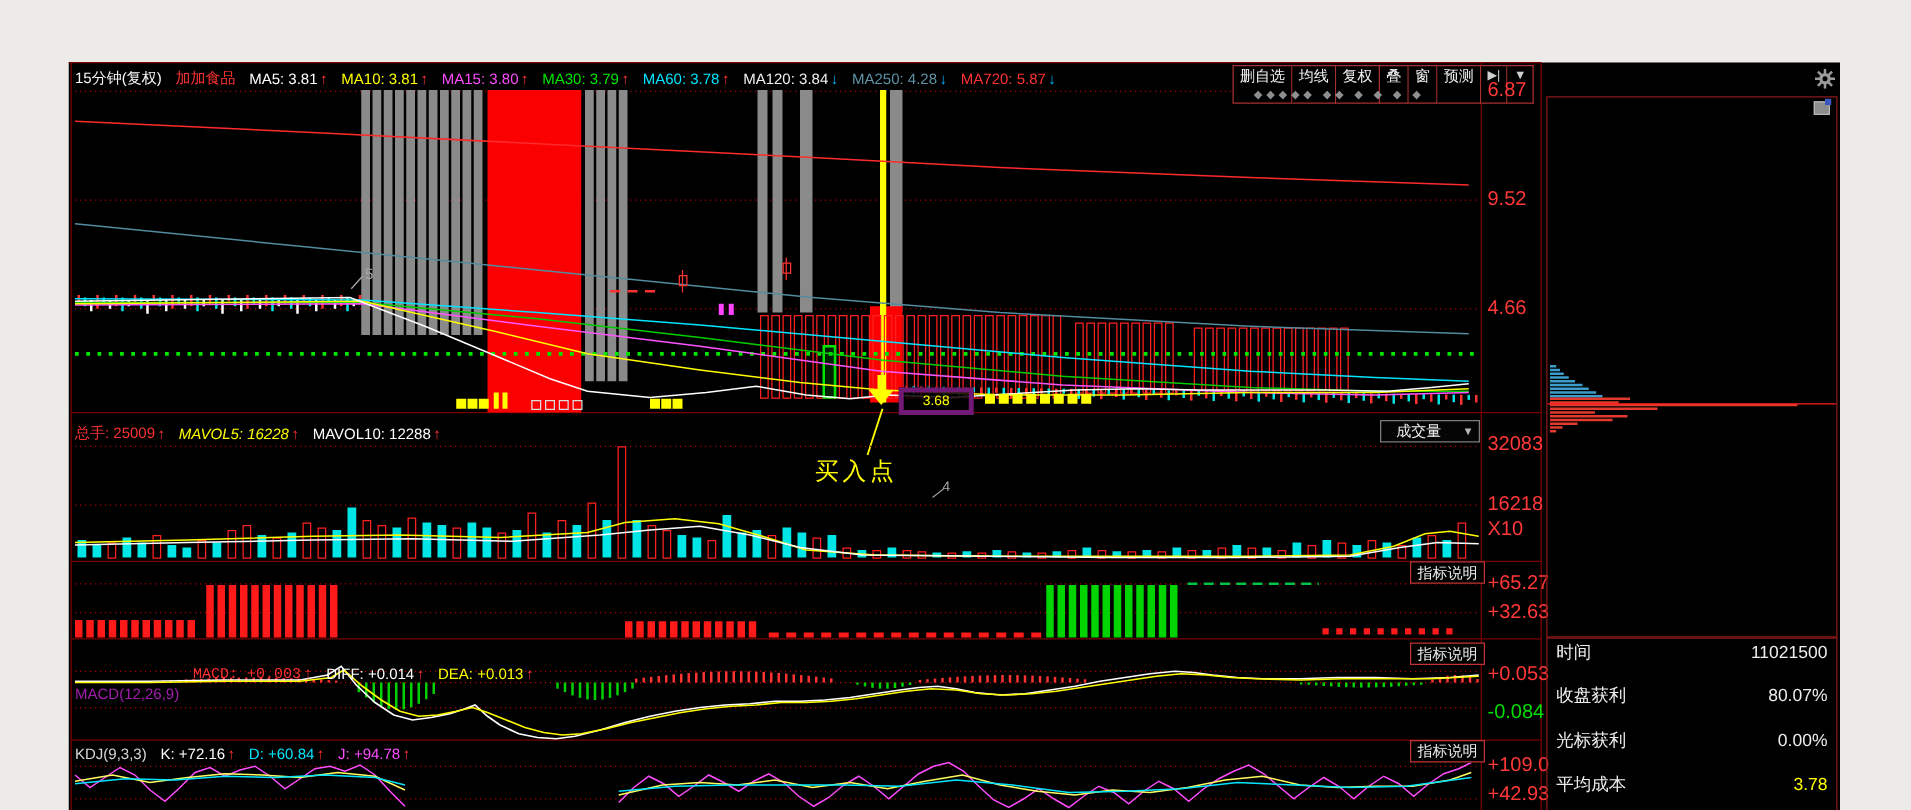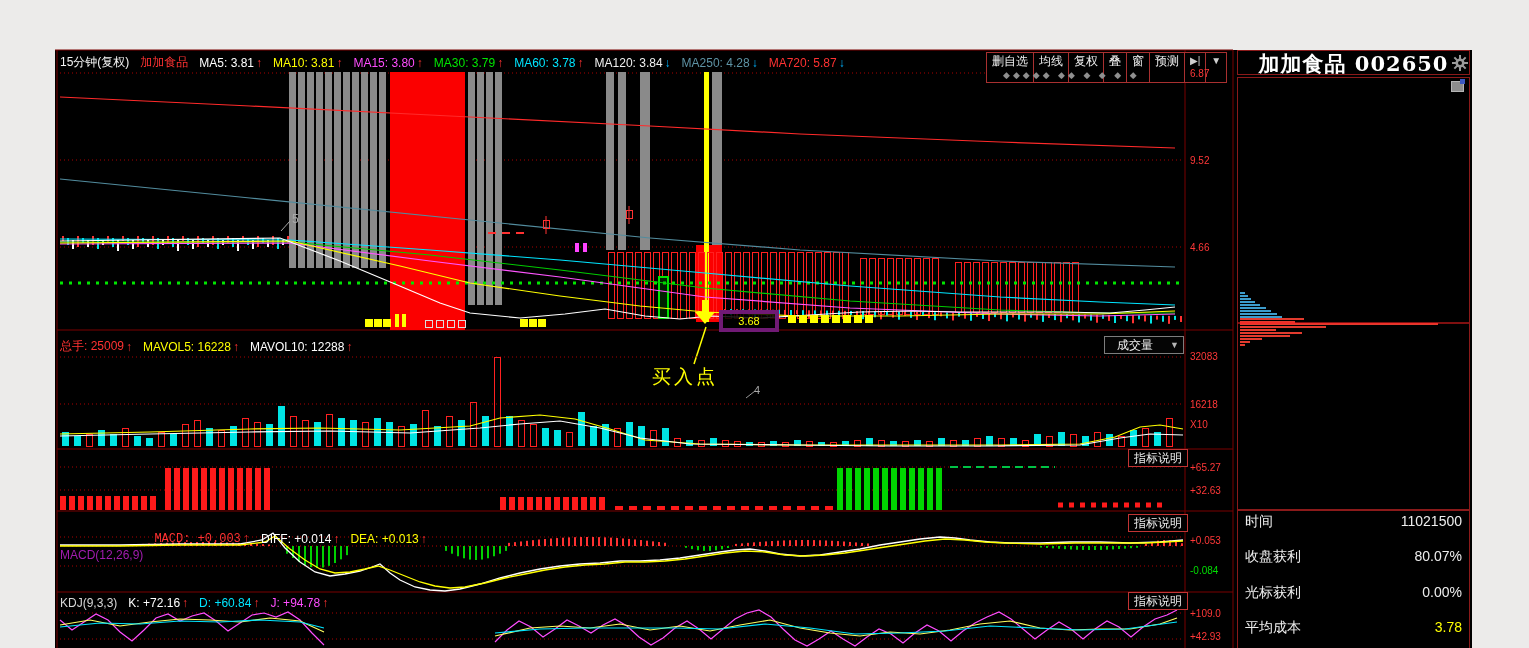--- a/index.html
+++ b/index.html
@@ -10,21 +10,21 @@
   .hdr{display:flex;align-items:center;gap:11px;font-size:12px;white-space:nowrap;}
   .hdr .seg{display:flex;align-items:center;gap:2px;}
   .arrow-up{color:#ff3232;font-weight:bold;font-size:12px;}
   .arrow-down{color:#00b4ff;font-weight:bold;font-size:12px;}
   #toolbar{display:flex;align-items:stretch;height:31px;}
   .tbtn{background:#000;color:#f0f0f0;font-size:12px;line-height:16px;padding:0 5px;
         border:1px solid #a93030;border-left:none;cursor:default;}
   .tbtn:first-child{border-left:1px solid #a93030;}
   .tbtn.icon{color:#cfcfcf;font-size:10px;line-height:16px;}
   #diamonds{color:#8f8f8f;font-size:9px;letter-spacing:3px;}
-  .axis-label{position:absolute;left:1190px;transform:translateY(-50%);font-size:10px;color:#ff3838;white-space:nowrap;}
+  .axis-label{position:absolute;left:1190px;transform:translateY(-50%);font-size:16px;color:#ff3838;white-space:nowrap;}
   .helpbtn{position:absolute;left:1128px;width:58px;height:16px;background:#000;border:1px solid #c23434;
            color:#ececec;font-size:12px;text-align:center;line-height:16px;cursor:default;}
   #vol-dropdown{position:absolute;left:1104px;top:336px;width:80px;height:18px;background:#050505;
                 border:1px solid #7d7d7d;color:#f2f2f2;font-size:12px;display:flex;align-items:center;
                 justify-content:space-between;padding:0 4px 0 12px;box-sizing:border-box;cursor:default;}
   #vol-dropdown .caret{color:#b5b5b5;font-size:9px;}
   #panel-title{position:absolute;left:1237px;top:50px;width:233px;height:25px;border:1px solid #8b1a1a;
                color:#ffffff;font-family:"DejaVu Serif","Liberation Serif",serif;font-weight:bold;
                font-size:21px;text-align:center;line-height:25px;letter-spacing:1px;box-sizing:border-box;}
   #gear{position:absolute;left:1452px;top:55px;width:16px;height:16px;cursor:default;}
@@ -647,21 +647,21 @@
       <div class="tbtn">叠</div>
       <div class="tbtn">窗</div>
       <div class="tbtn">预测</div>
       <div class="tbtn icon">▶|</div>
       <div class="tbtn icon">▼</div>
     </div>
   <div id="diamonds" class="abs" style="left:1003px;top:70px;">◆◆◆◆◆ ◆◆ ◆ ◆ ◆ ◆</div>
 
   <div id="vol-header" class="hdr abs hdrblock" style="top:338px;">
       <span class="seg" style="color: rgb(255, 50, 50);">总手: 25009<span class="arrow-up">↑</span></span>
-      <span class="seg" style="color: rgb(255, 255, 0);">MAVOL5: 16228<span class="arrow-up">↑</span></span>
+      <span class="seg" style="color: rgb(255, 255, 0); font-style: italic;">MAVOL5: 16228<span class="arrow-up">↑</span></span>
       <span class="seg" style="color: rgb(255, 255, 255);">MAVOL10: 12288<span class="arrow-up">↑</span></span>
     </div>
   <div id="vol-dropdown">
     <span>成交量</span>
     <span class="caret">▼</span>
   </div>
 
   <div class="helpbtn" style="top:449px;">指标说明</div>
   <div class="helpbtn" style="top:514px;">指标说明</div>
   <div class="helpbtn" style="top:592px;">指标说明</div>
@@ -687,21 +687,20 @@
       <div class="axis-label" style="top: 404px; color: rgb(255, 56, 56);">16218</div>
       <div class="axis-label" style="top: 424px; color: rgb(255, 56, 56);">X10</div>
       <div class="axis-label" style="top: 467px; color: rgb(255, 56, 56);">+65.27</div>
       <div class="axis-label" style="top: 490px; color: rgb(255, 56, 56);">+32.63</div>
       <div class="axis-label" style="top: 540px; color: rgb(255, 56, 56);">+0.053</div>
       <div class="axis-label" style="top: 570px; color: rgb(0, 221, 0);">-0.084</div>
       <div class="axis-label" style="top: 613px; color: rgb(255, 56, 56);">+109.0</div>
       <div class="axis-label" style="top: 636px; color: rgb(255, 56, 56);">+42.93</div>
     </div>
 
-  <div id="panel-title">加加食品 002650</div>
   <svg id="gear" viewBox="0 0 16 16">
     <g fill="#9a9a9a">
       <rect x="7" y="0" width="2" height="16"></rect>
         <rect x="0" y="7" width="16" height="2"></rect>
       <rect x="7" y="0" width="2" height="16" transform="rotate(45 8 8)"></rect>
       <rect x="7" y="0" width="2" height="16" transform="rotate(-45 8 8)"></rect>
       <circle cx="8" cy="8" r="4.6"></circle>
         <circle cx="8" cy="8" r="2" fill="#000"></circle>
     </g>
   </svg>

